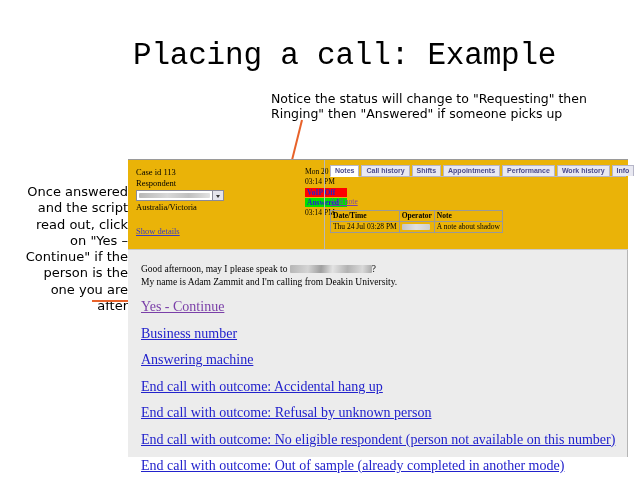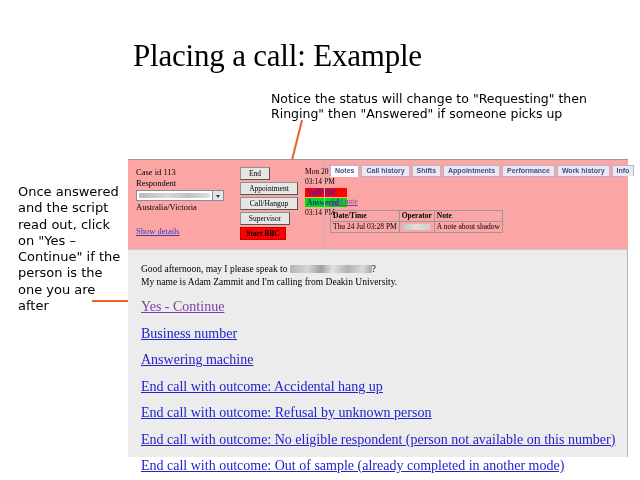--- a/index.html
+++ b/index.html
@@ -15,21 +15,21 @@
     position: relative;
   }
 
   
   #slide-title {
     position: absolute;
     left: 133px;
     top: 38px;
     font-size: 31px;
     color: #000000;
-    font-family: Liberation Serif, serif;
+    font-family: Liberation Mono, monospace;
     letter-spacing: -0.2px;
     white-space: nowrap;
   }
   #annotation-top {
     position: absolute;
     left: 271px;
     top: 91px;
     width: 330px;
     font-size: 12.5px;
     line-height: 15px;
@@ -38,20 +38,21 @@
   }
   #annotation-left {
     position: absolute;
     left: 18px;
     top: 184px;
     width: 110px;
     font-size: 13px;
     line-height: 16.3px;
     color: #000000;
     font-family: "DejaVu Sans", sans-serif;
+    text-align: right;
   }
 
   
   .arrow-line {
     position: absolute;
     background: #ED7D31;
   }
   #arrow-top-shaft {
     left: 301px;
     top: 120px;
@@ -100,21 +101,21 @@
     background: #ffffff;
     border-top: 1px solid #9a9a9a;
     box-sizing: border-box;
     font-family: "Liberation Serif", serif;
   }
 
   
   #app-top {
     position: relative;
     height: 89px;
-    background: #fca5a5;
+    background: #eab308;
     border-bottom: 1px solid #c9c9c9;
   }
 
   
   #case-panel {
     position: absolute;
     left: 8px;
     top: 7px;
     width: 96px;
     font-size: 8.5px;
@@ -359,27 +360,20 @@
       <div id="case-id">Case id  113</div>
       <div id="respondent-label">Respondent</div>
       <div class="select-box">
         <div class="select-redacted"></div>
         <div class="select-arrow"></div>
       </div>
       <div id="region-text">Australia/Victoria</div>
       <div id="show-details-link">Show details</div>
     </div>
 
-    <div id="button-column">
-      <div class="app-button" id="btn-end">End</div>
-      <div class="app-button" id="btn-appointment">Appointment</div>
-      <div class="app-button" id="btn-callhangup">Call/Hangup</div>
-      <div class="app-button" id="btn-supervisor">Supervisor</div>
-      <div class="app-button" id="btn-startbbc">Start BBC</div>
-    </div>
 
     <div id="status-column">
       <div>Mon 20 Jul</div>
       <div>03:14 PM</div>
       <div class="status-chip" id="status-voip">VoIP Off</div>
       <div class="status-chip" id="status-answered">Answered</div>
       <div>03:14 PM</div>
     </div>
     <div id="status-divider"></div>
 

